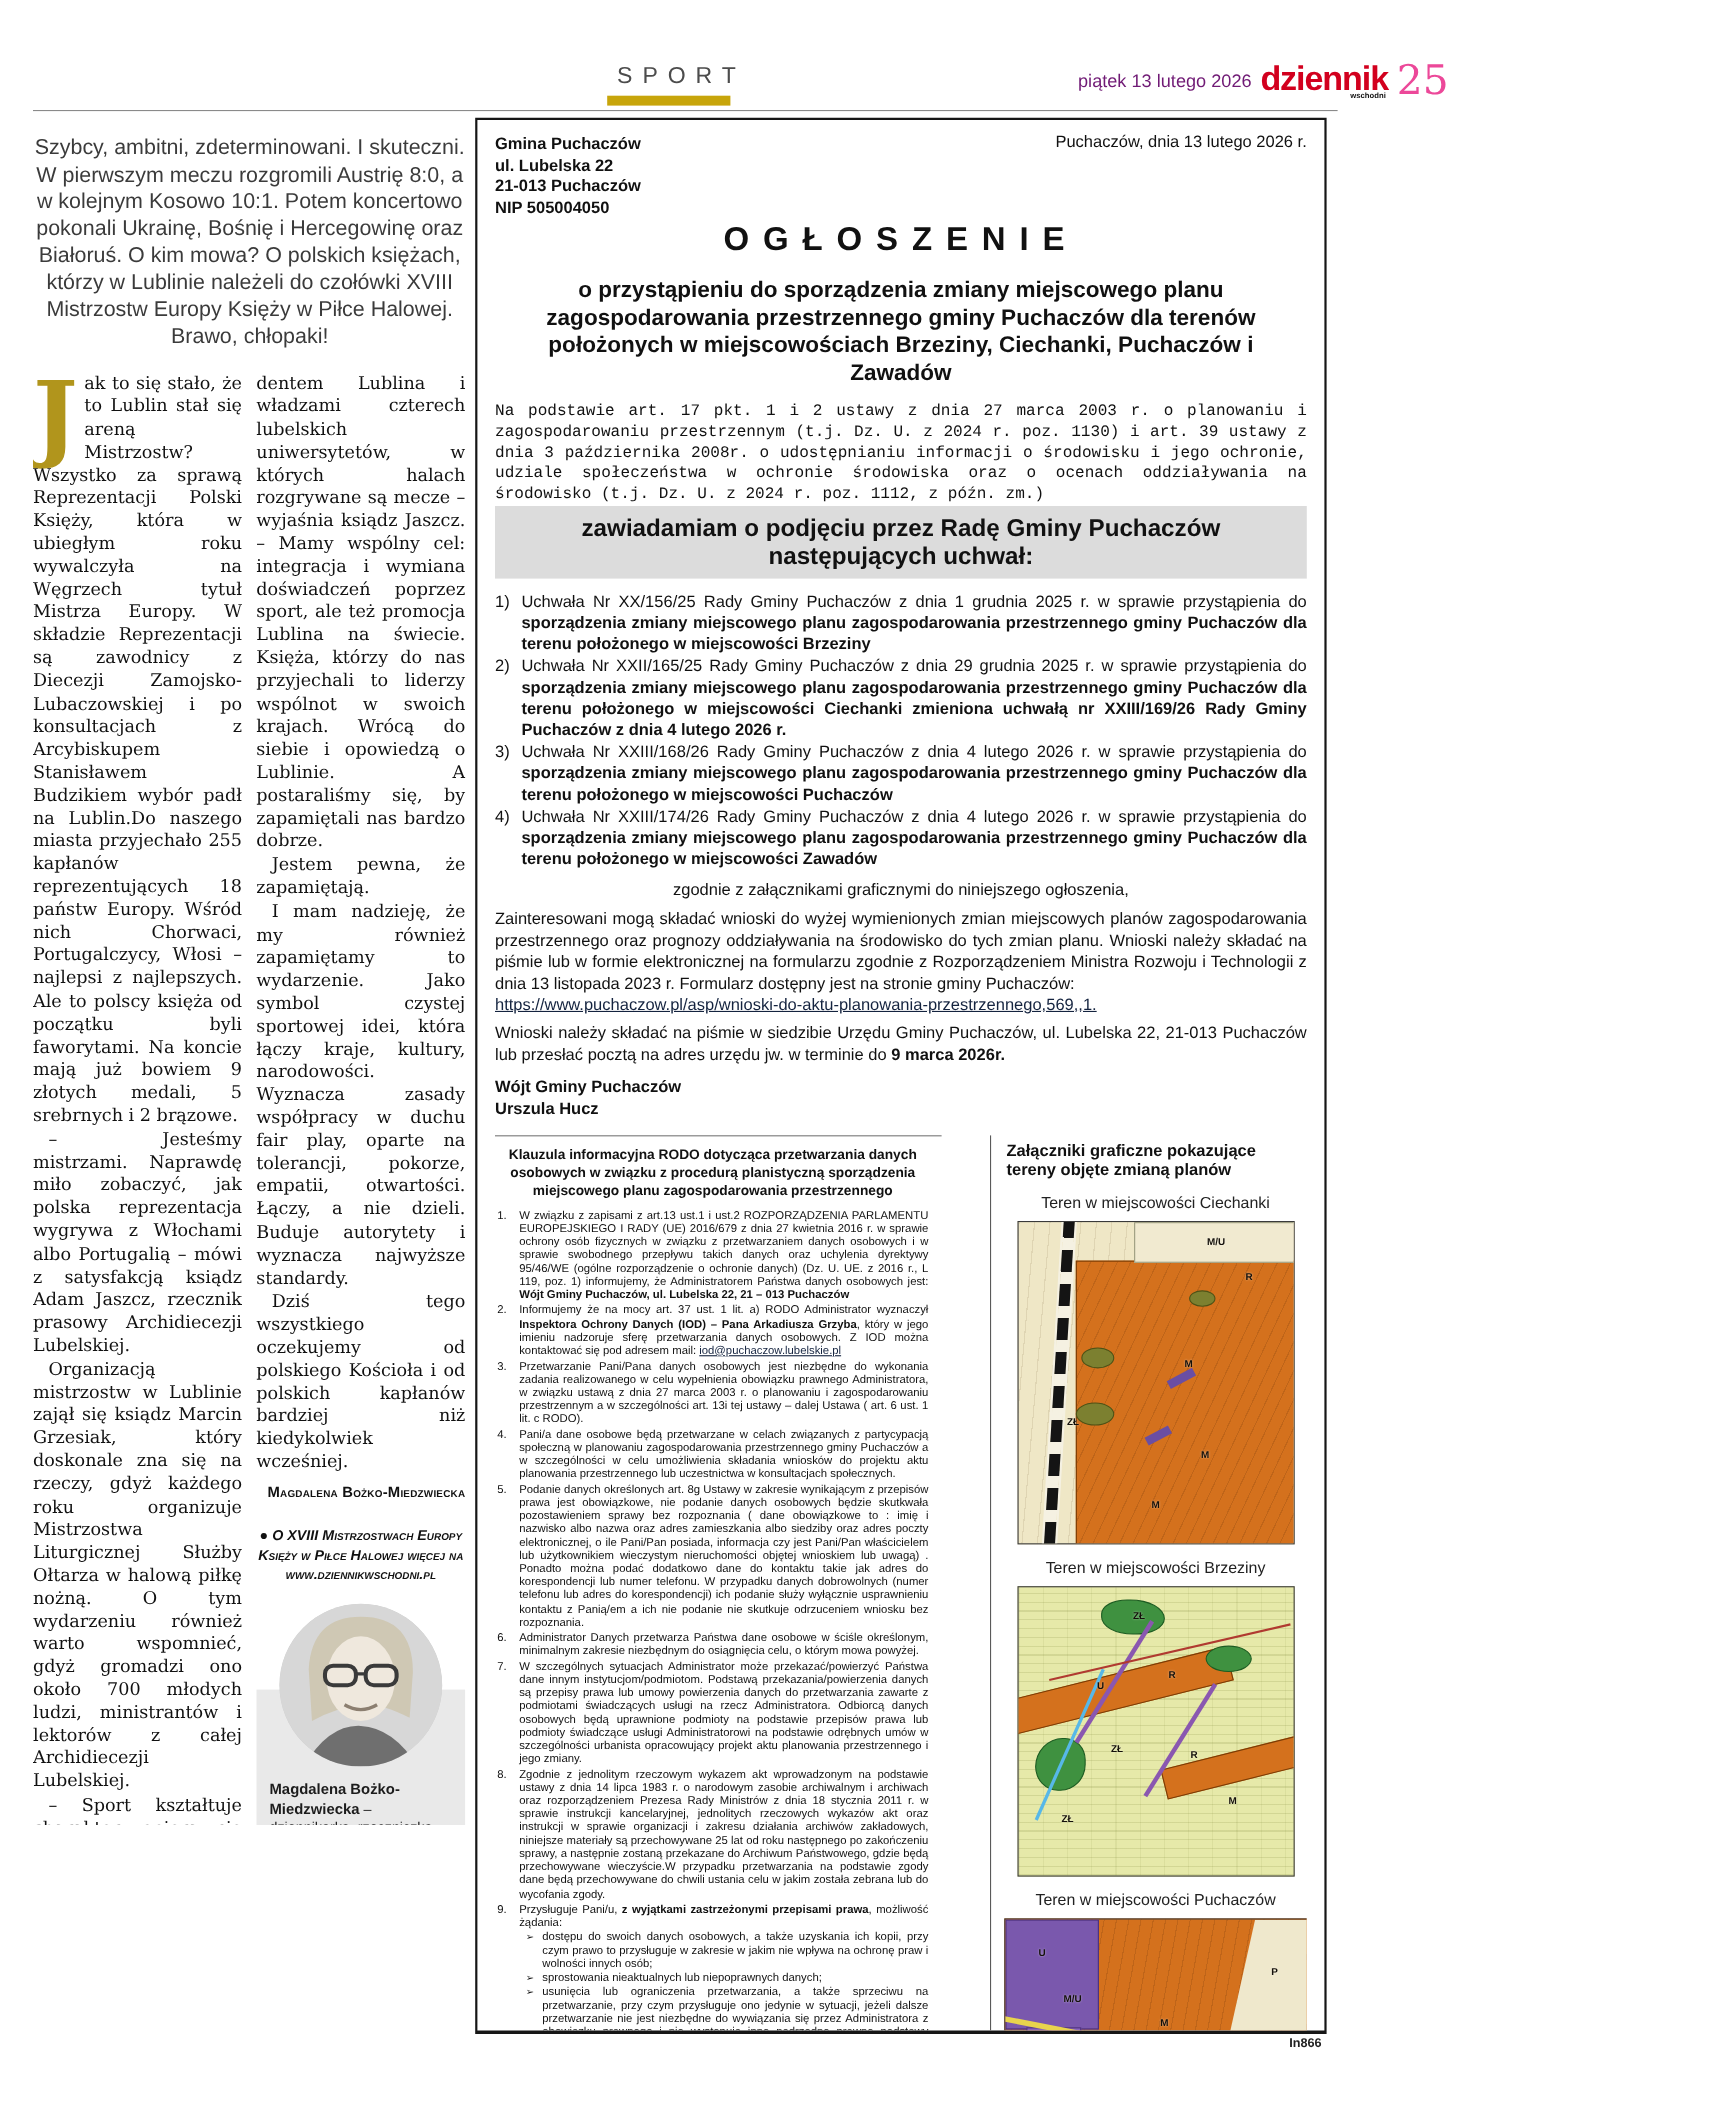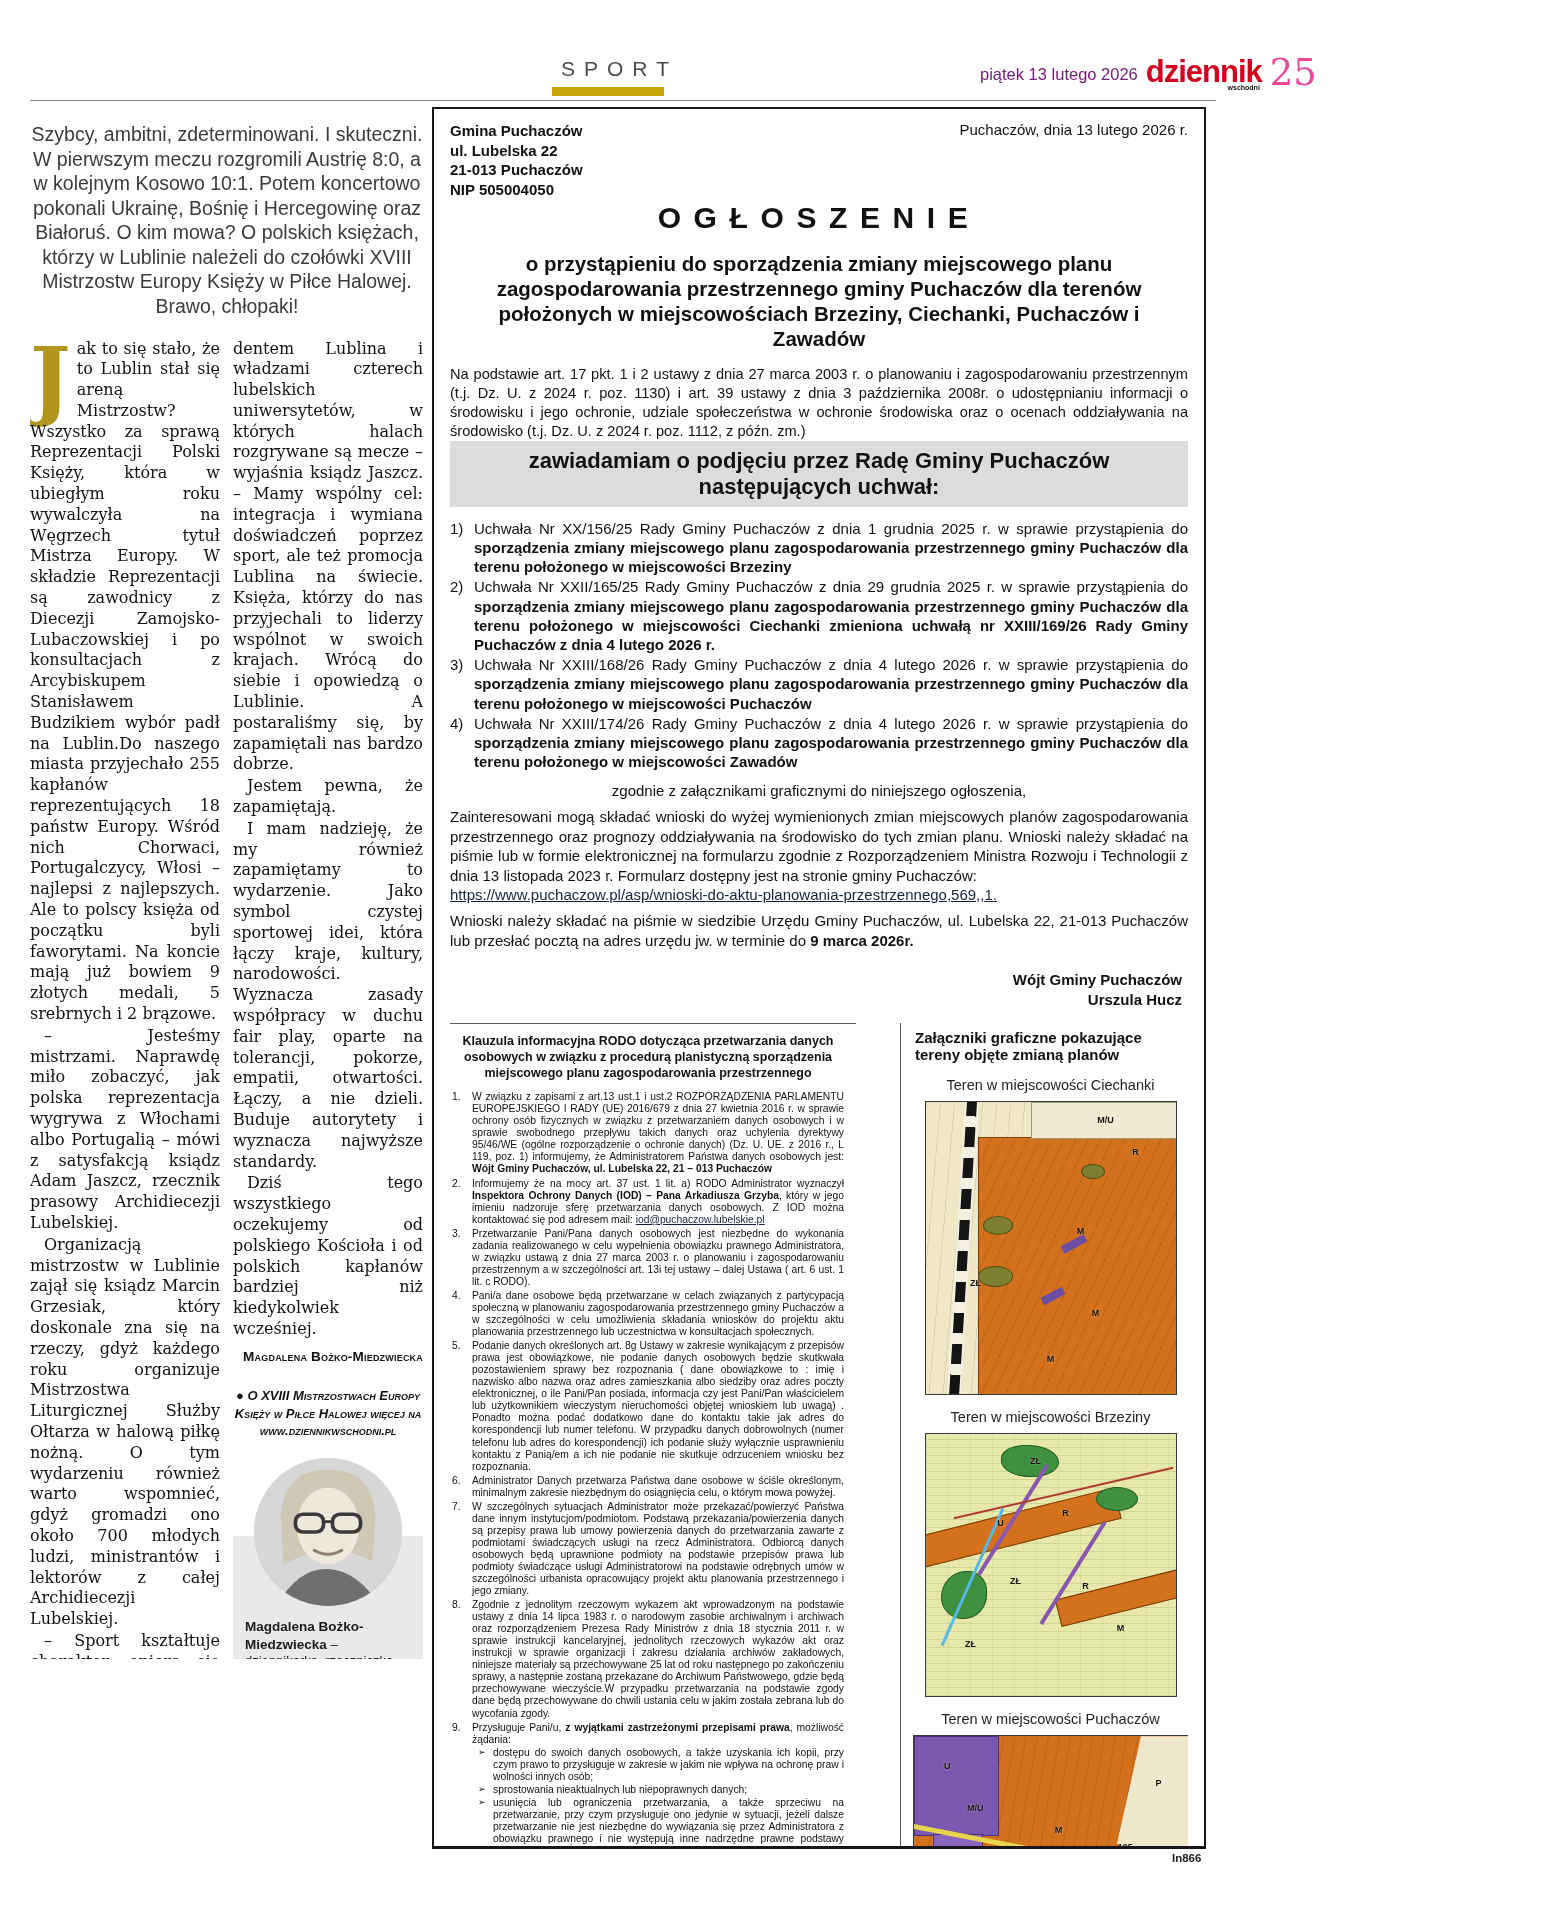--- a/index.html
+++ b/index.html
@@ -37,31 +37,31 @@
   .photo{width:148px;height:148px;border-radius:50%;overflow:hidden;margin:-92px auto 12px;display:block;
          background:#cfcfcf;}
   
   .ad{position:absolute;left:432px;top:107px;width:774px;height:1742px;box-sizing:border-box;
       border:2px solid #161616;border-bottom-width:3px;padding:12px 16px 0;display:flex;flex-direction:column;}
   .ad-top{display:flex;justify-content:space-between;align-items:flex-start;}
   .sender{font-weight:bold;font-size:15px;line-height:1.3;}
   .dateline{font-size:15px;}
   .ad-title{text-align:center;font-weight:bold;font-size:30px;letter-spacing:.42em;margin-top:2px;}
   .ad-sub{text-align:center;font-weight:bold;font-size:20.5px;line-height:1.22;margin-top:16px;}
-  .ad-legal{font-size:14.6px;line-height:1.3;text-align:justify;margin-top:14px;}
+  .ad-legal{font-size:14.6px;line-height:1.3;text-align:justify;margin-top:14px;font-family:Liberation Mono, monospace;}
   .ad-band{background:#dcdcdc;text-align:center;font-weight:bold;font-size:22px;padding:7px 4px;margin-top:0;}
   .ad-list{margin-top:12px;font-size:15px;line-height:1.28;}
   .nrow{display:grid;grid-template-columns:24px 1fr;margin-bottom:1px;text-align:justify;}
   .nnum{text-align:left;}
   .b{font-weight:bold;}
   .u{text-decoration:underline;color:#14233f;}
   .ad-note{text-align:center;font-size:15px;margin-top:10px;}
   .ad-para{font-size:15px;line-height:1.3;text-align:justify;margin-top:8px;}
   .ad-url{font-size:15px;margin-top:1px;}
-  .sig{text-align:right;font-weight:bold;font-size:15px;line-height:1.3;margin-top:20px;padding-right:6px;}
+  .sig{font-weight:bold;font-size:15px;line-height:1.3;margin-top:10px;padding-right:6px;}
   
   .bottom{flex:1;display:flex;margin-top:14px;overflow:hidden;gap:44px;}
   .rodo{width:406px;border-top:1px solid #5a5a5a;padding:8px 12px 0 2px;box-sizing:border-box;overflow:hidden;}
   .rodo-title{font-weight:bold;font-size:12.5px;line-height:1.25;text-align:center;margin:2px 8px 10px;}
   .rodo .nrow{grid-template-columns:20px 1fr;font-size:10.3px;line-height:1.17;margin-bottom:2px;}
   .brow{display:grid;grid-template-columns:15px 1fr;margin:1px 0 1px 6px;}
   .bmark{font-size:9px;}
   .mapscol{flex:1;border-left:1px solid #5a5a5a;padding:6px 0 0 12px;box-sizing:border-box;overflow:hidden;}
   .maps-header{font-weight:bold;font-size:15px;margin:0 0 10px 2px;}
   .map-caption{text-align:center;font-size:14.5px;color:#222;margin:14px 0 8px;}

